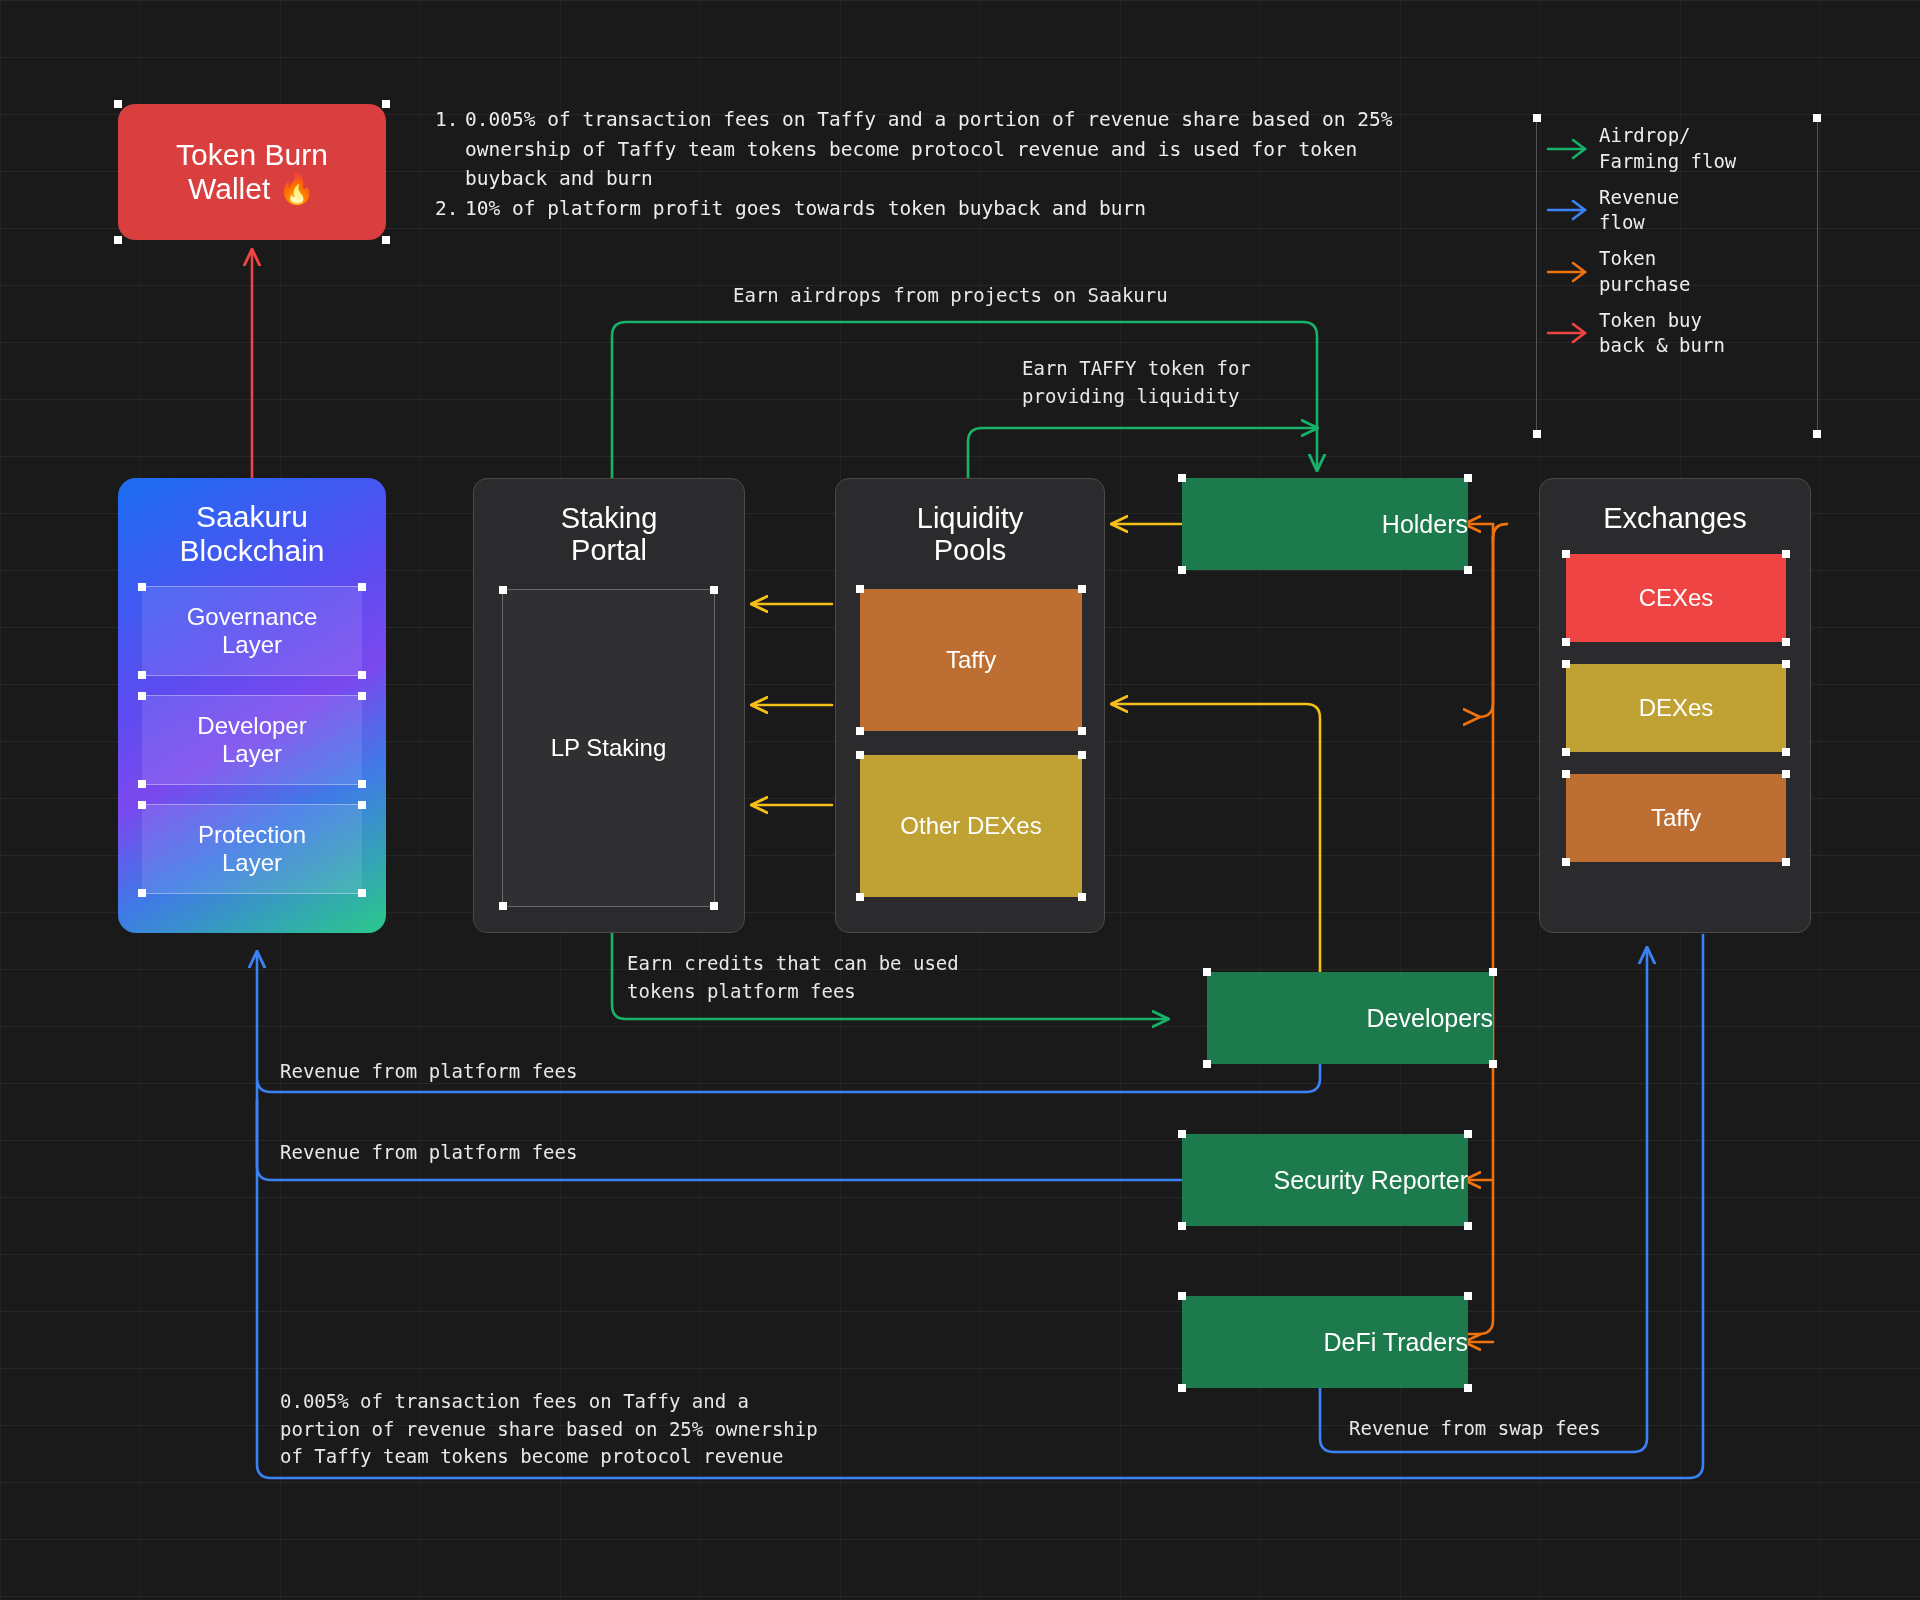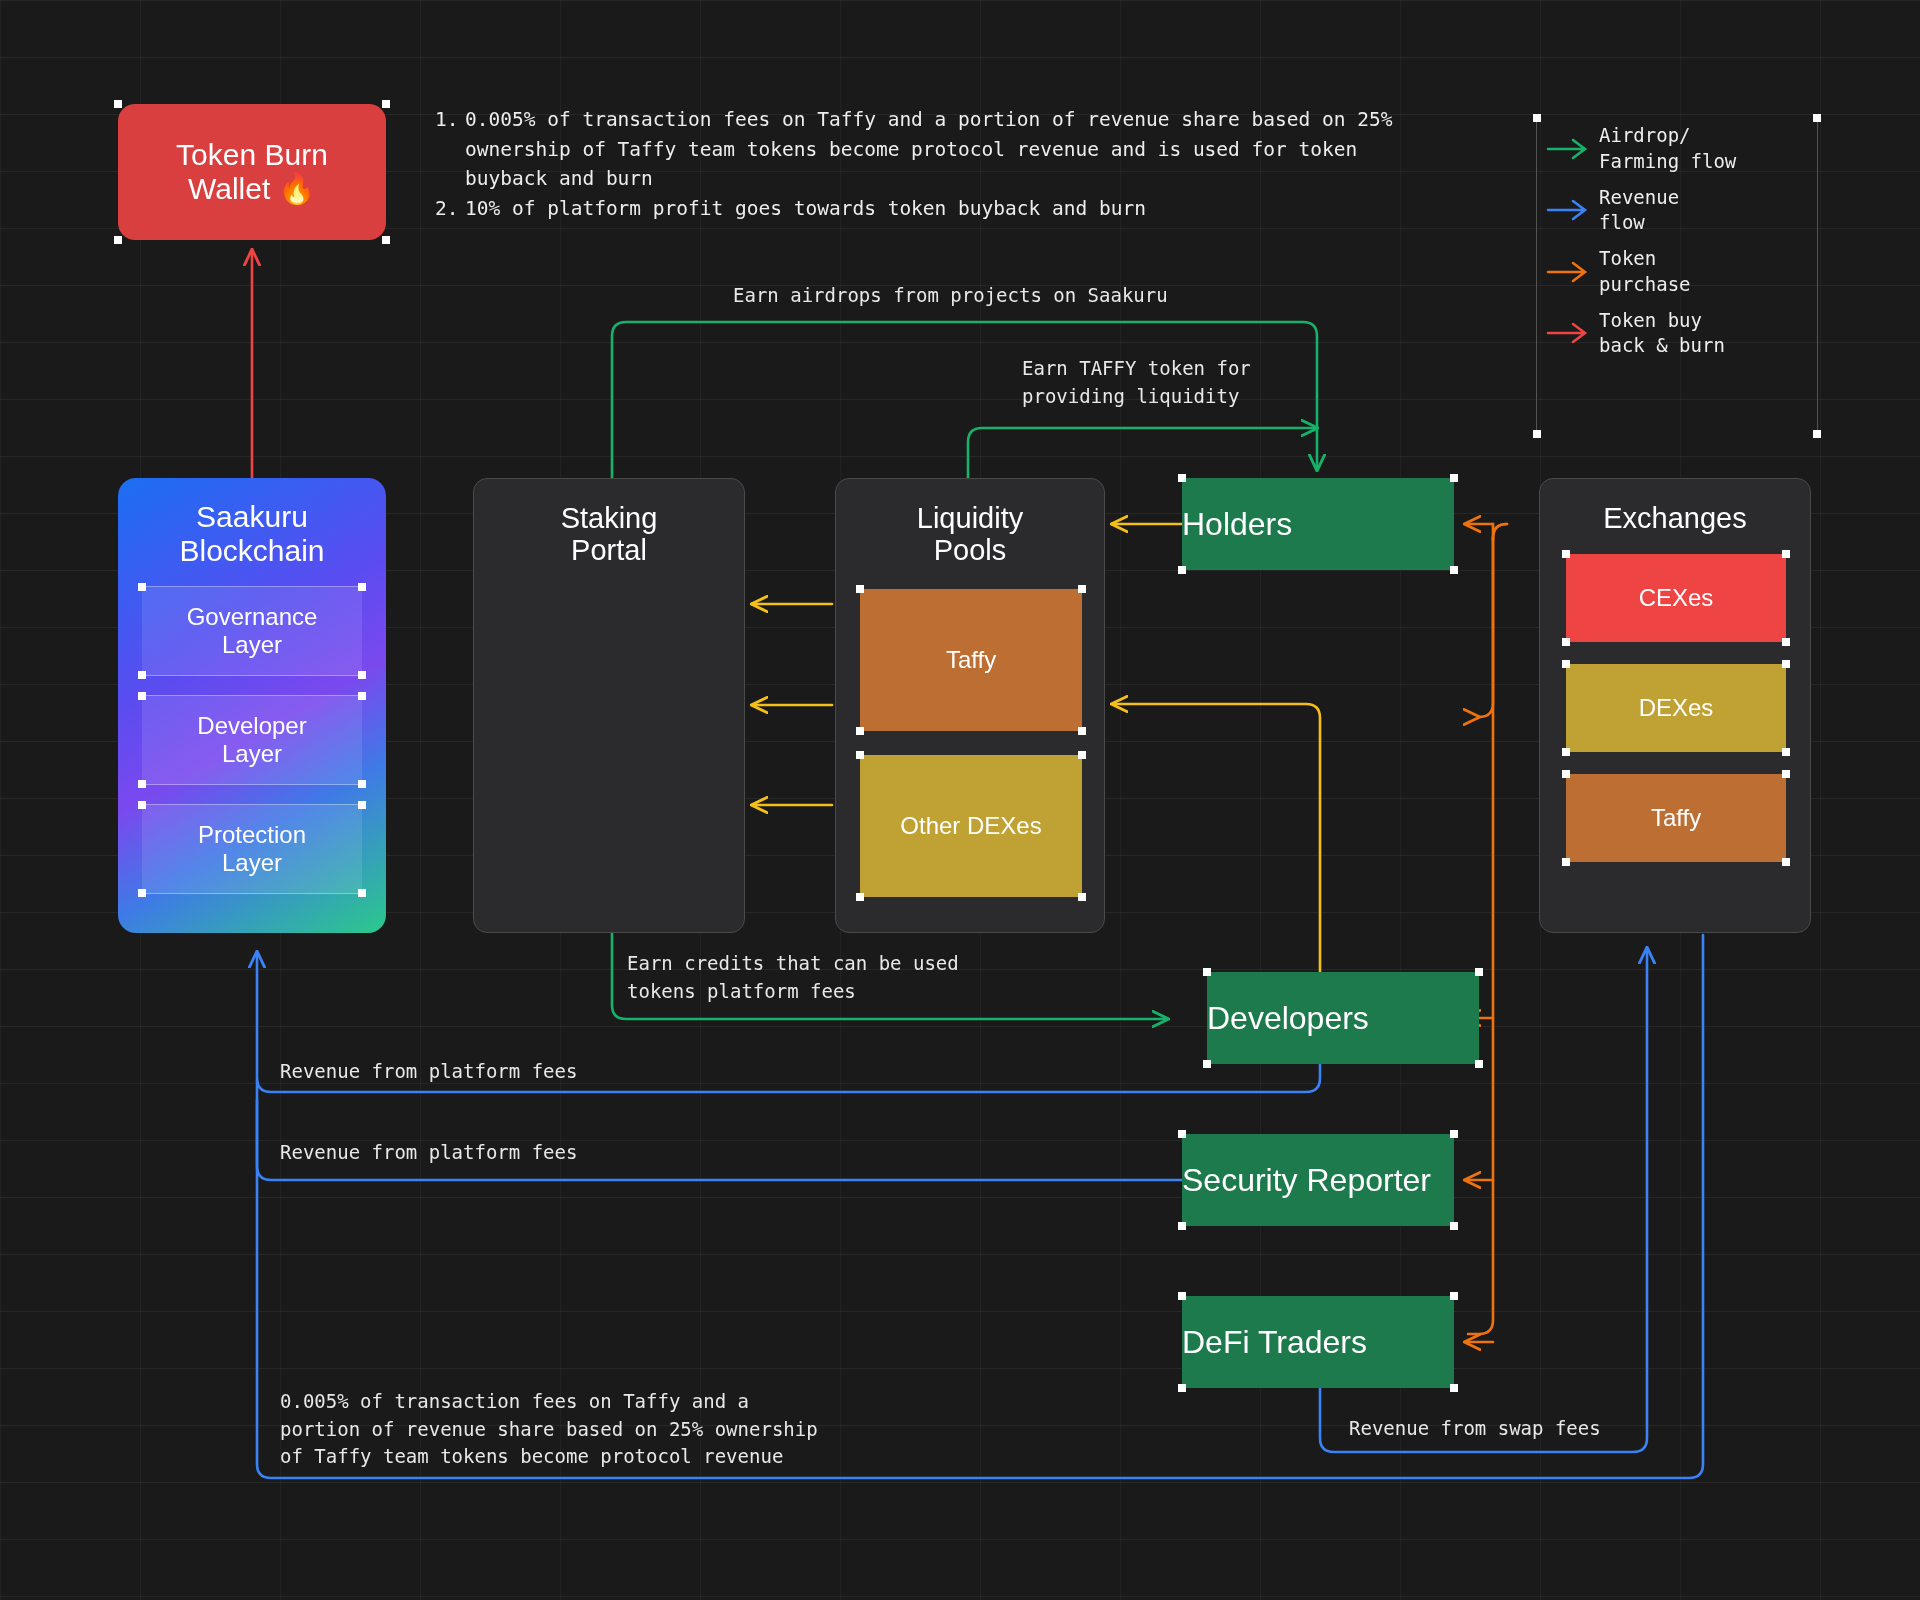--- a/index.html
+++ b/index.html
@@ -64,22 +64,22 @@
     background:linear-gradient(150deg,#1b6ef3 0%,#5b4cf0 38%,#7a49ee 55%,#3f7ae6 72%,#2bc98a 100%);
     border:none;padding-top:22px;}
   #saakuru .title{font-size:30px;}
 
   
   #staking{left:473px;top:478px;width:272px;height:455px;}
   
   #liq{left:835px;top:478px;width:270px;height:455px;}
   
   #exch{left:1539px;top:478px;width:272px;height:455px;}
-  .greenbox{position:absolute;display:flex;align-items:center;justify-content:flex-start;
-    color:#fff;font-size:32px;background:#1d7a4c;}
+  .greenbox{position:absolute;display:flex;align-items:center;justify-content:flex-end;
+    color:#fff;font-size:25px;background:#1d7a4c;padding-left:14px;}
 </style>
 </head>
 <body>
 
 <div id="stage">
   <div id="grid"></div>
 
   <svg id="wires" viewBox="0 0 1920 1600">
     <defs>
       <marker id="ah-green" viewBox="0 0 10 10" refX="9" refY="5" markerWidth="7" markerHeight="7" orient="auto-start-reverse">
@@ -229,20 +229,29 @@
     <div class="leaf" style="left:24px;top:326px;width:220px;height:90px;background:rgba(255,255,255,.10);border-top:1px solid rgba(255,255,255,.35);border-bottom:1px solid rgba(255,255,255,.35);white-space:pre">
       <div class="handles"><i class="tl"></i><i class="tr"></i><i class="bl"></i><i class="br"></i></div>
       <span>Protection
 Layer</span>
     </div>
   </div>
 
   <div class="node group dark" id="staking">
     <div class="title" style="white-space:pre">Staking
 Portal</div>
+    <div class="leaf" style="left:28px;top:110px;width:213px;height:318px;background:#303033;border:1px solid rgba(255,255,255,.28);">
+      <div class="handles">
+          <i class="tl"></i>
+          <i class="tr"></i>
+          <i class="bl"></i>
+          <i class="br"></i>
+        </div>
+      <span>LP Staking</span>
+    </div>
   </div>
 
   <div class="node group dark" id="liq">
     <div class="title" style="white-space:pre">Liquidity
 Pools</div>
     <div class="leaf" style="left:24px;top:110px;width:222px;height:142px;background:#bd6f33;">
       <div class="handles">
           <i class="tl"></i>
           <i class="tr"></i>
           <i class="bl"></i>

